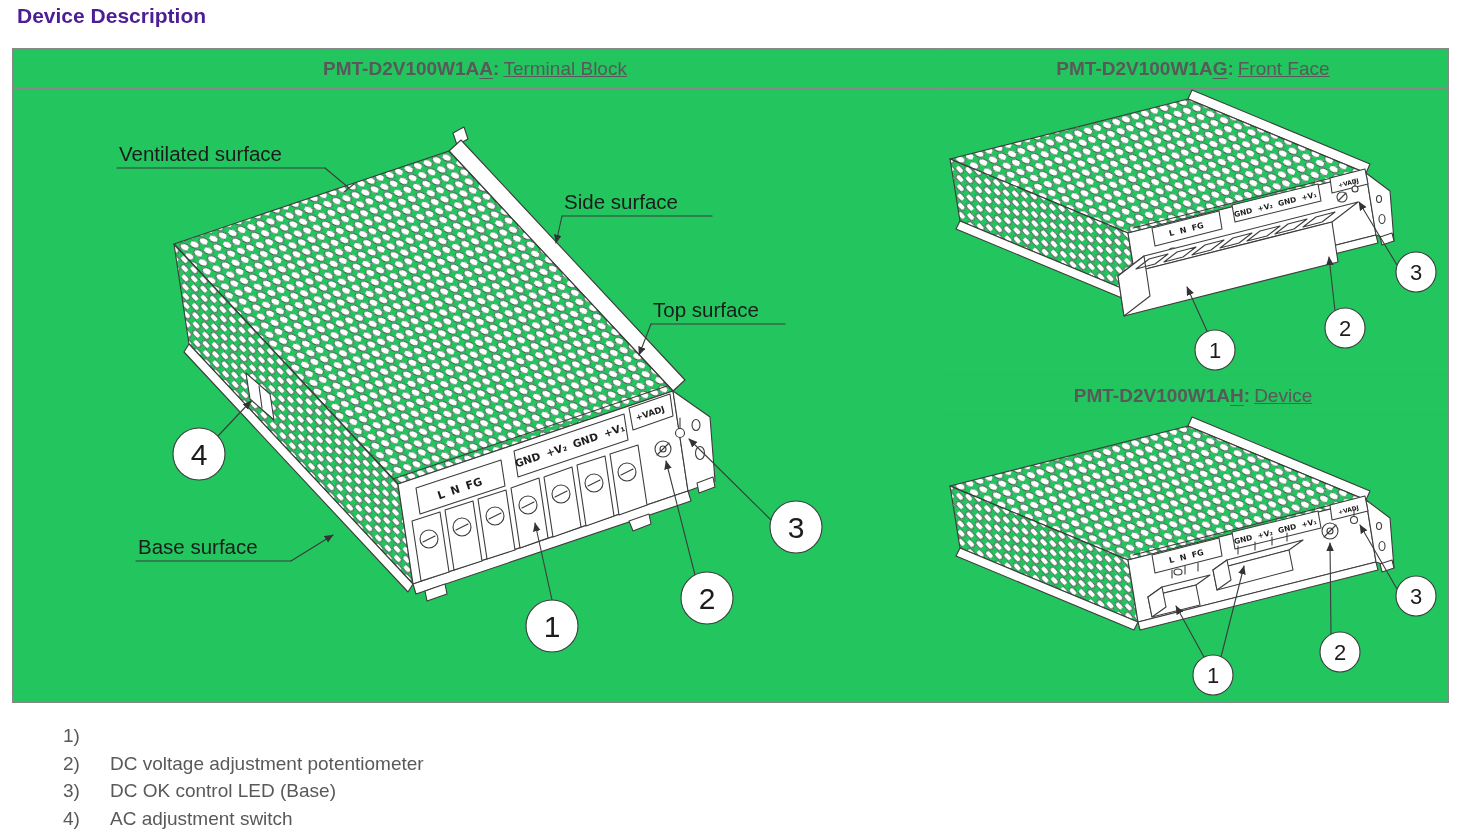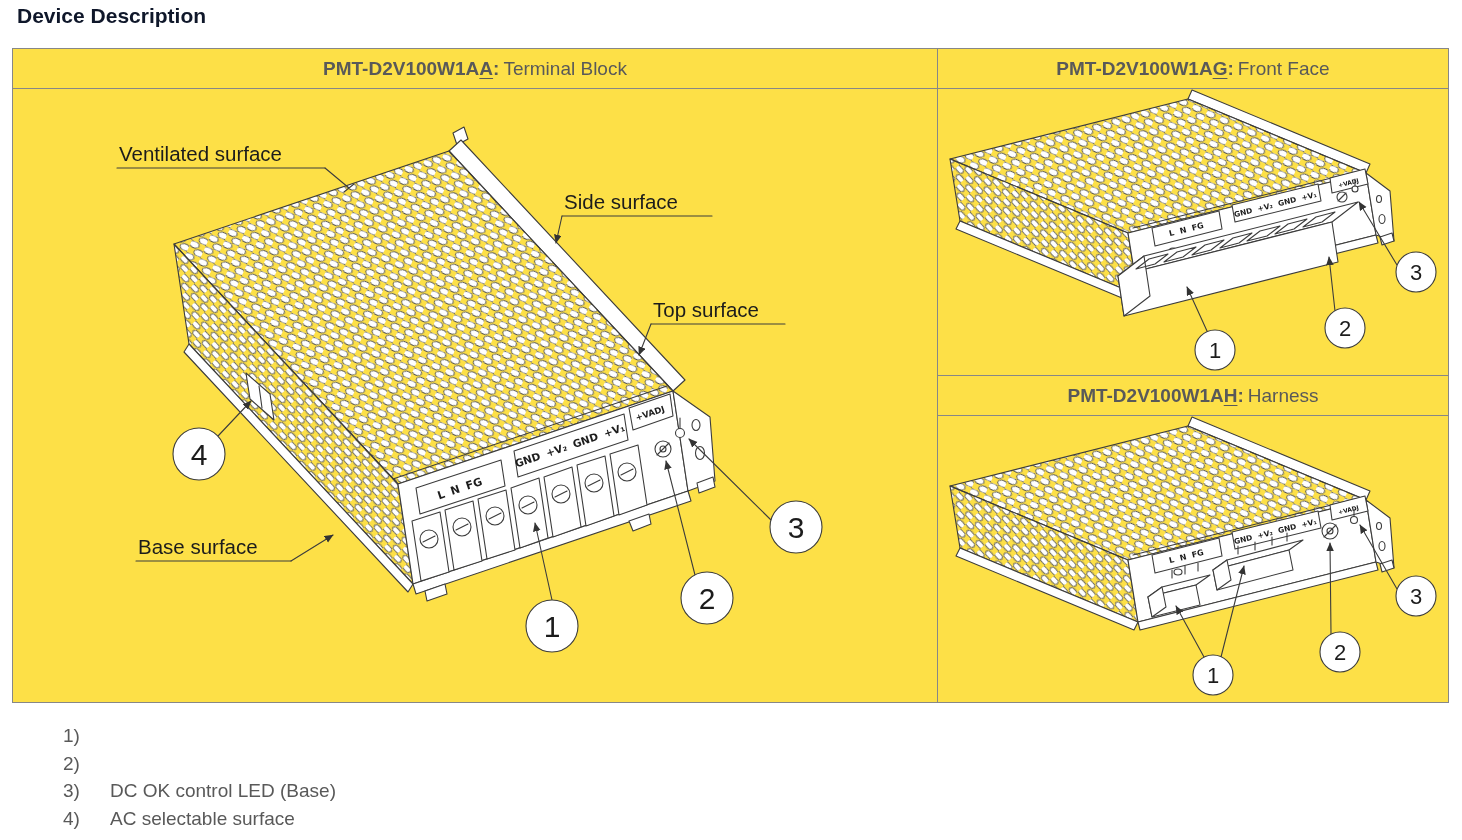--- a/index.html
+++ b/index.html
@@ -1,30 +1,30 @@
 <!DOCTYPE html>
 <html><head>
 <meta charset="utf-8">
 <style>
   * { margin:0; padding:0; box-sizing:border-box; }
   html,body { width:1462px; height:840px; background:#ffffff; overflow:hidden;
               font-family:"Liberation Sans","DejaVu Sans",sans-serif; }
   .page { position:relative; width:1462px; height:840px; background:#fff; }
 
-  .title { position:absolute; left:17px; top:4px; font-size:21px; font-weight:bold; color:#0f172a; }
+  .title { position:absolute; left:17px; top:4px; font-size:21px; font-weight:bold; color:#4c1d95; }
 
   .dev-table { position:absolute; left:12px; top:48px; width:1437px; height:655px;
-               border:1.5px solid #878787; display:grid; grid-template-columns:925px 1fr; background:#fde047; }
+               border:1.5px solid #878787; display:grid; grid-template-columns:925px 1fr; background:#22c55e; }
   .left-col  { border-right:1.5px solid #878787; display:flex; flex-direction:column; }
   .right-col { display:flex; flex-direction:column; }
   .hdr { height:40px; flex:0 0 40px; border-bottom:1.5px solid #878787; display:flex;
          align-items:center; justify-content:center; font-size:19px; color:#595959; white-space:pre; }
   .hdr .mdl { font-weight:bold; }
   .hdr .u   { font-weight:bold; text-decoration:underline; text-underline-offset:3px; }
-  .hdr .sub { margin-left:4px; }
+  .hdr .sub { margin-left:4px;text-decoration:underline; }
   .hdr2 { flex:0 0 41px; height:41px; border-top:1.5px solid #878787; }
   .cell-body { position:relative; flex:1 1 auto; overflow:hidden; }
 
   svg { display:block; }
   .d polygon, .d line, .d polyline, .d circle, .d ellipse, .d path, .d rect
       { stroke:#3c3c3c; stroke-width:1.1; fill:none; stroke-linejoin:round; stroke-linecap:round; }
   .d .f  { fill:#ffffff; }
   .d .pt { fill:url(#holesTop); }
   .d .ps { fill:url(#holesSide); }
   .d text { stroke:none; fill:#1c1c1c; }
@@ -227,21 +227,21 @@
             <circle class="f" cx="407" cy="239" r="20"></circle>
             <text class="cn2" x="407" y="247">2</text>
             <line x1="459" y1="176" x2="421" y2="113" class="thin" marker-end="url(#arr)"></line>
             <circle class="f" cx="478" cy="183" r="20"></circle>
             <text class="cn2" x="478" y="191">3</text>
           </g>
         </svg>
       </div>
 
       <div class="hdr hdr2">
-        <span class="mdl">PMT-D2V100W1A</span><span class="u">H</span><span class="mdl">:</span><span class="sub">Harness</span>
+        <span class="mdl">PMT-D2V100W1A</span><span class="u">H</span><span class="mdl">:</span><span class="sub">Device</span>
       </div>
       <div class="cell-body">
         <svg class="d" width="509" height="285" viewBox="0 0 509 285">
           <g>
             <polygon class="f" points="250,10 254,1 432,75 428,84"></polygon>
             <polygon class="pt" points="250,10 428,84 190,144 12,70"></polygon>
             <line x1="195" y1="139" x2="425" y2="81" class="thin"></line>
             <polygon class="ps" points="12,70 190,144 200,206 22,132"></polygon>
             <polygon class="f" points="22,132 200,206 196,214 18,140"></polygon>
             <polygon class="f" points="190,144 428,84 438,146 200,206"></polygon>
@@ -302,24 +302,25 @@
       </div>
     </div>
   </div>
 
   <div class="legend">
     <div class="legend-row">
       <span class="legend-num">1)</span>
     </div>
     <div class="legend-row">
       <span class="legend-num">2)</span>
+      <span>DC voltage adjustment potentiometer</span>
     </div>
     <div class="legend-row">
       <span class="legend-num">3)</span>
       <span>DC OK control LED (Base)</span>
     </div>
     <div class="legend-row">
       <span class="legend-num">4)</span>
-      <span>AC selectable surface</span>
+      <span>AC adjustment switch</span>
     </div>
   </div>
 
 </div>
 
 </body></html>

